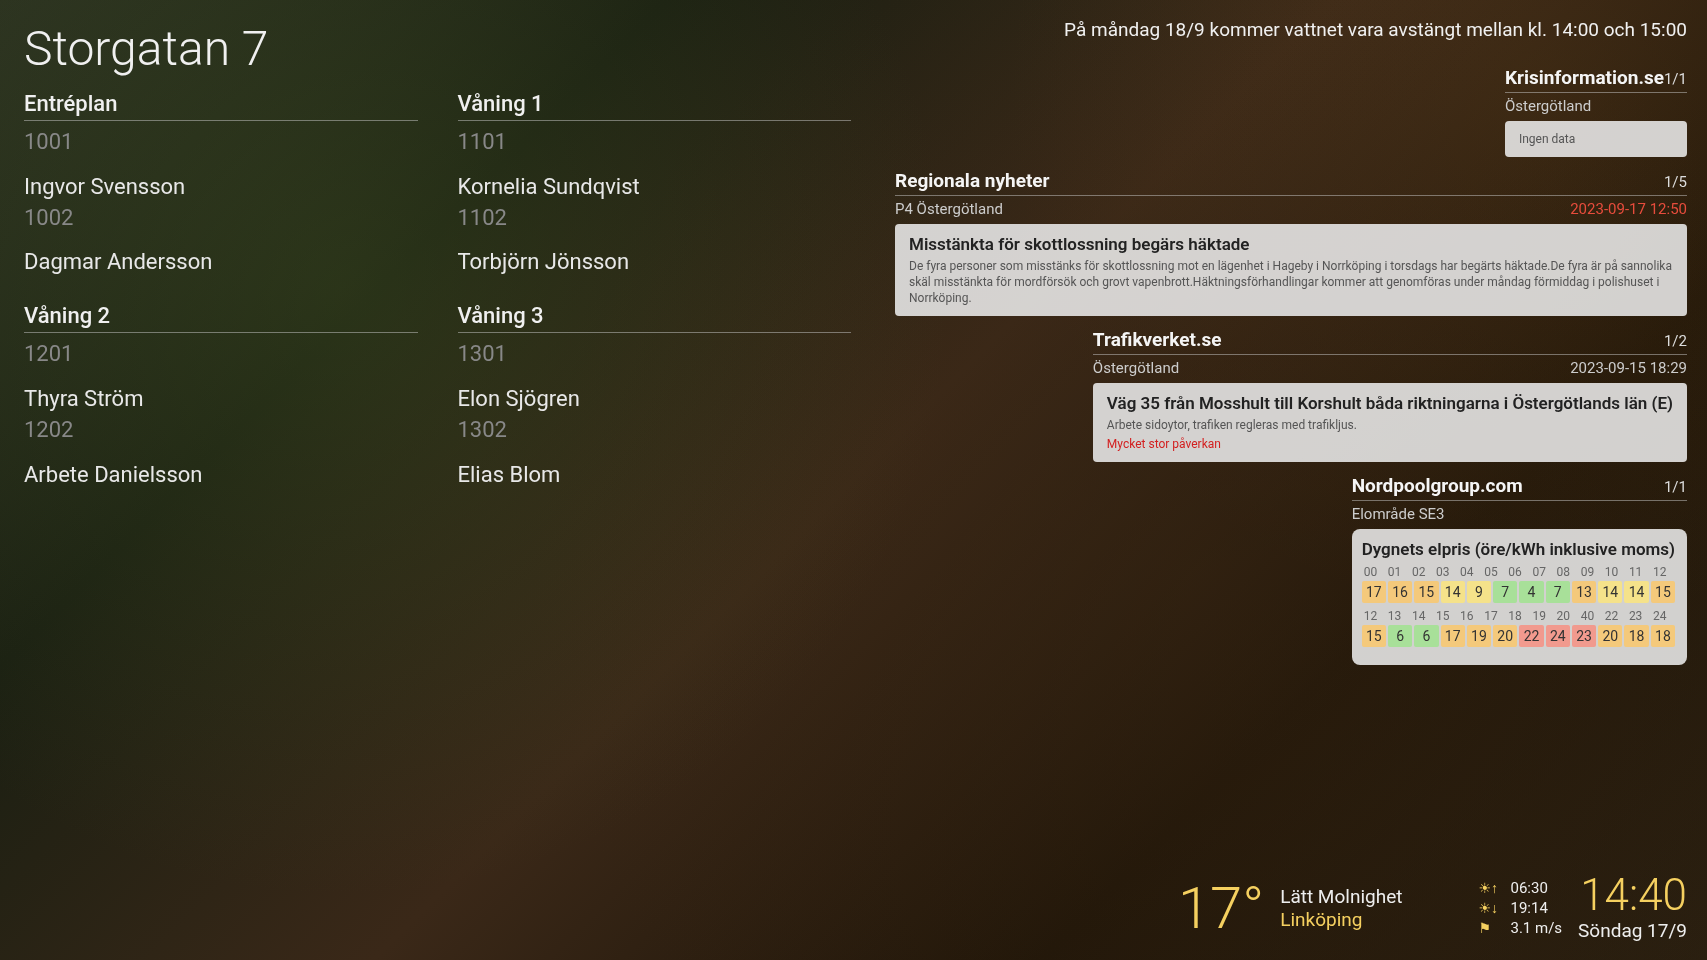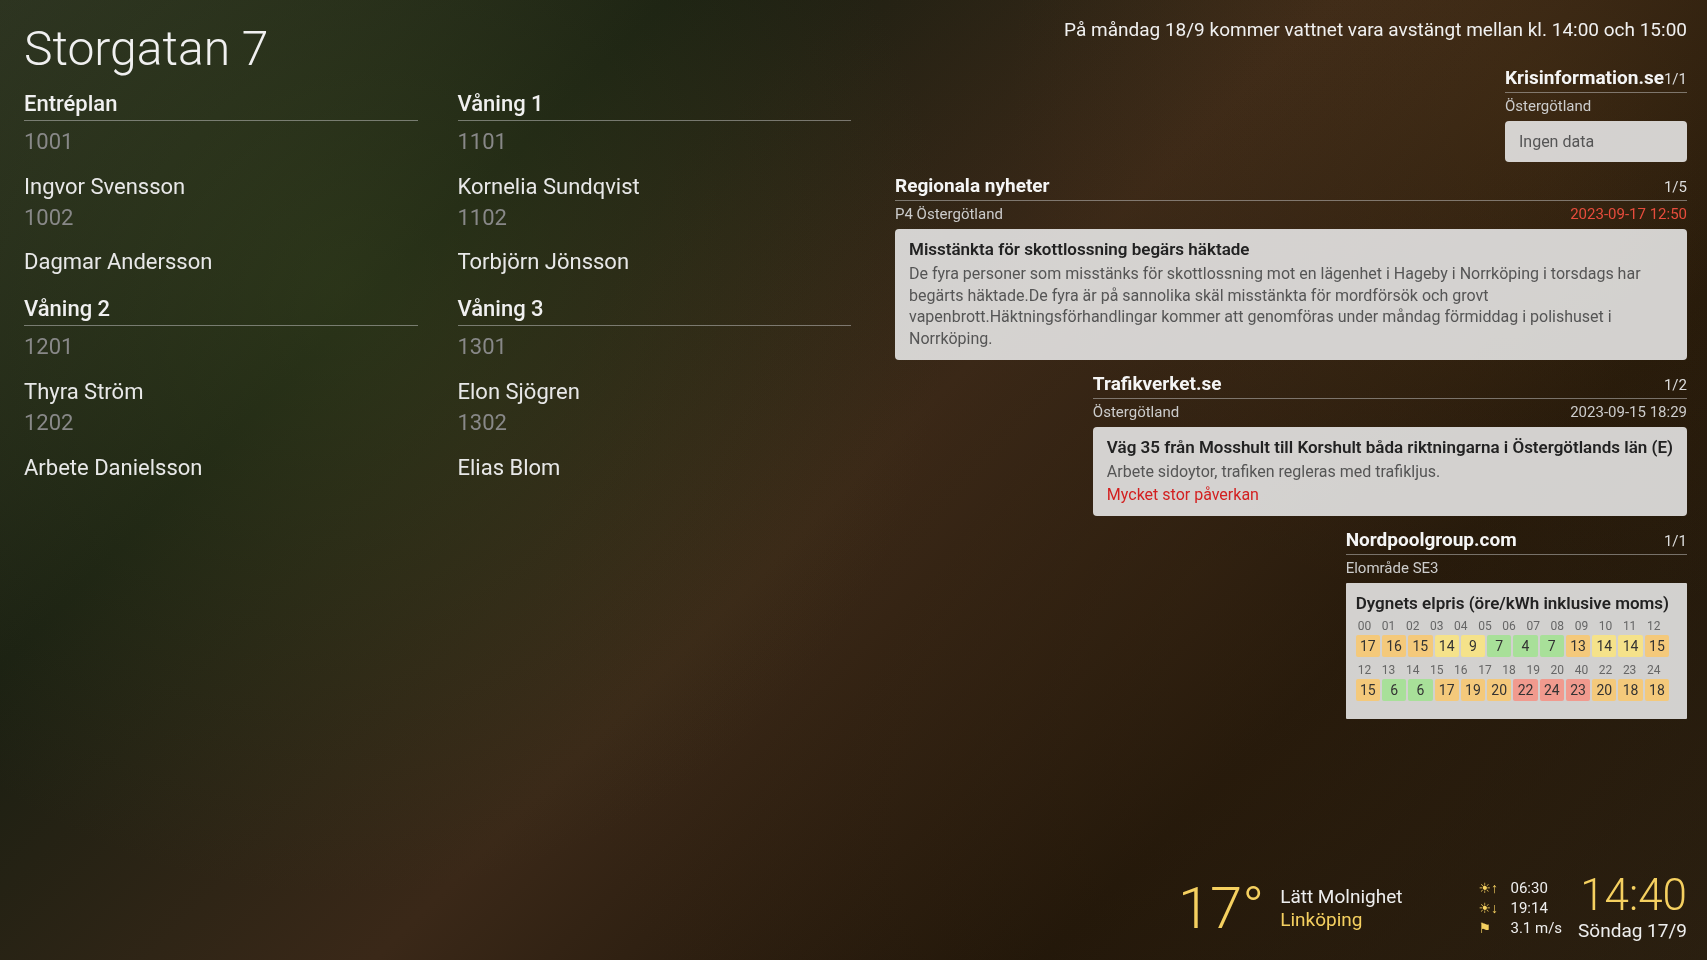--- a/index.html
+++ b/index.html
@@ -40,21 +40,21 @@
 }
 .title {
   font-size: 48px;
   font-weight: 300;
   margin-bottom: 14px;
   color: #f0f0f0;
 }
 .floors {
   display: grid;
   grid-template-columns: 1fr 1fr;
-  gap: 0 40px;
+  gap: 7px 40px;
 }
 .floor {
   margin-bottom: 18px;
 }
 .floor-name {
   font-size: 22px;
   font-weight: 500;
   color: #f0f0f0;
   border-bottom: 1px solid rgba(200,200,200,0.5);
   padding-bottom: 4px;
@@ -123,32 +123,32 @@
   padding: 10px 14px;
   color: #333;
 }
 .card-title {
   font-size: 17px;
   font-weight: 600;
   color: #222;
   margin-bottom: 4px;
 }
 .card-body {
-  font-size: 16px;
+  font-size: 12px;
   color: #555;
   line-height: 1.35;
 }
 .card-body .impact {
   color: #d32020;
   margin-top: 2px;
 }
 .nordpool-card {
   background: rgba(235,235,235,0.88);
-  border-radius: 1px;
-  padding: 10px 18px 12px 10px;
+  border-radius: 8px;
+  padding: 10px 12px 12px 10px;
 }
 .np-title {
   font-size: 17px;
   font-weight: 600;
   color: #222;
   margin-bottom: 6px;
 }
 .np-row {
   display: flex;
   margin-bottom: 2px;

